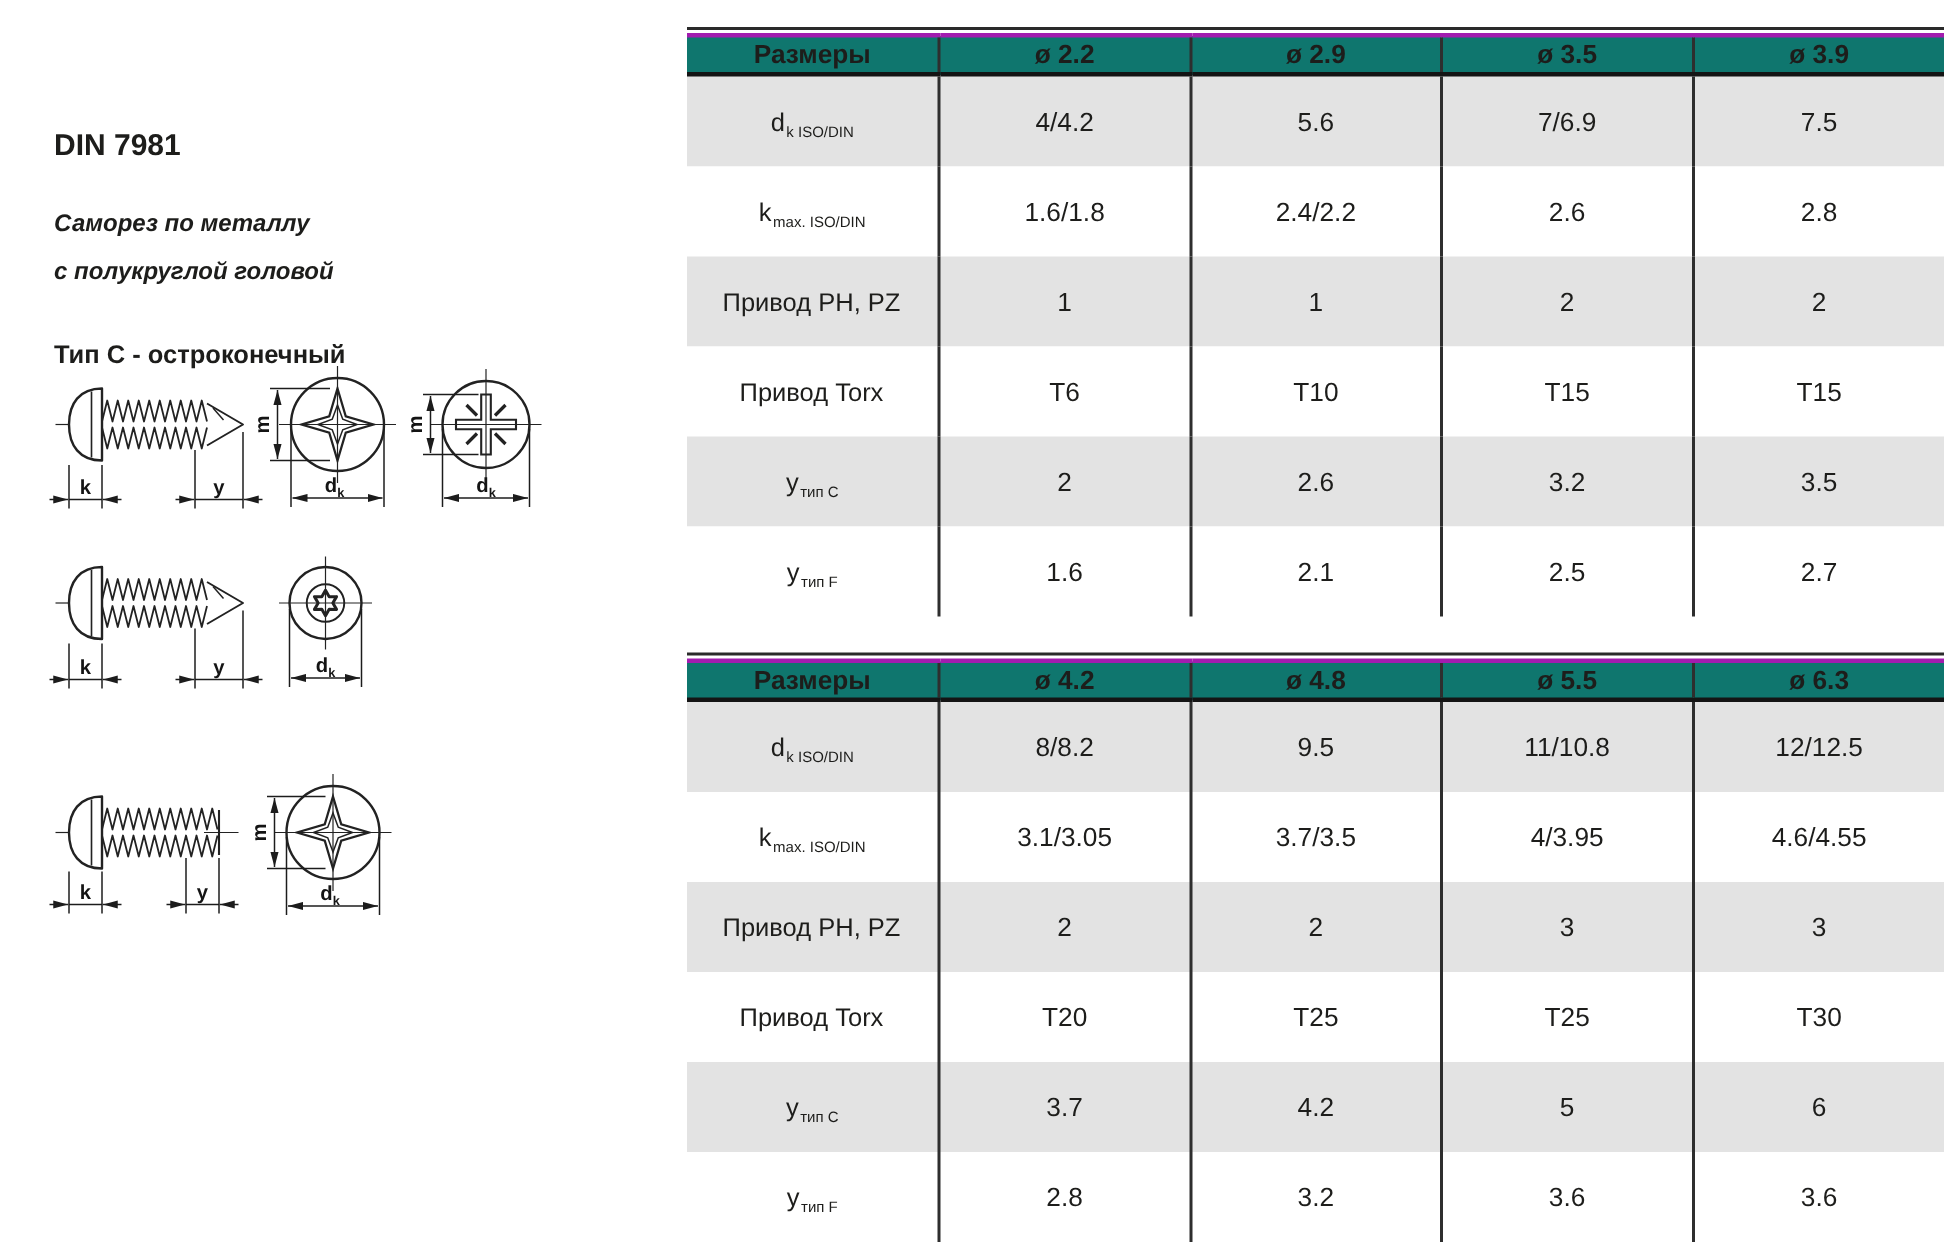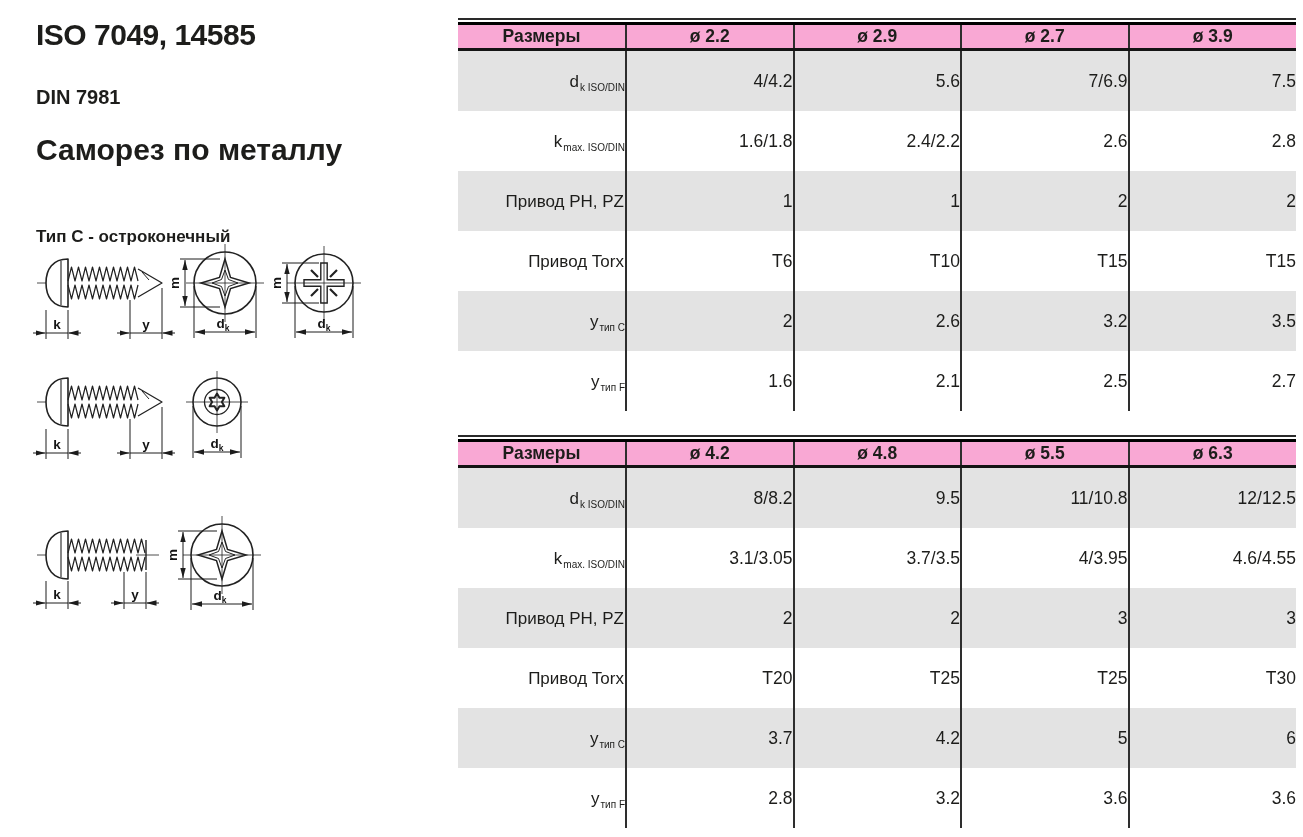--- a/index.html
+++ b/index.html
@@ -3,34 +3,34 @@
 <meta charset="utf-8">
 <style>
   html,body { margin:0; padding:0; background:#ffffff; }
   .page {
     position:relative; width:1303px; height:837px; background:#fff;
     font-family:"Liberation Sans", sans-serif; color:#1d1d1b; overflow:hidden;
   }
   .abs { position:absolute;margin-top:24px; }
   .doc-title { left:36px; top:18px; font-size:30px; font-weight:700; letter-spacing:-0.5px; }
   .doc-din   { left:36px; top:62px; font-size:20px; font-weight:700; }
-  .doc-desc  { left:36px; top:110px; font-size:30px; font-weight:700; line-height:32px; }
+  .doc-desc  { left:36px; top:110px; font-size:16px; font-weight:700; line-height:32px;font-style:italic; }
   .type-label{ font-size:17px; font-weight:700; }
 
   
   .tablewrap { position:absolute; left:458px; width:838px; border-top:2px solid #2a2a2a; padding-top:2px; background:#fff; }
   table { width:100%; border-collapse:collapse; table-layout:fixed; }
   col.c0 { width:168px; }
   th {
-    background:#f9a8d4; border-top:3px solid #000000; border-bottom:3px solid #141414;
+    background:#0f766e; border-top:3px solid #a21caf; border-bottom:3px solid #141414;
     font-size:17.5px; font-weight:700; height:23px; padding:0; text-align:center;
   }
   th, td { border-right:2px solid #2e2e2e; }
   th:last-child, td:last-child { border-right:none; }
-  tbody td { height:60px; text-align:right; font-size:17.5px; padding:0; background:#fff; }
+  tbody td { height:60px; text-align:center; font-size:17.5px; padding:0; background:#fff; }
   tr.alt td { background:#e3e3e3; }
   .lm { font-size:17px; }
   .ls { font-size:10px; position:relative; bottom:-4px; margin-left:1px; white-space:nowrap; }
 
   
   svg.draw { position:absolute; overflow:visible; }
   .geo  { fill:none; stroke:#222222; }
   .dim  { stroke:#1c1c1c; stroke-width:1; fill:none; }
   .dimtxt { font:700 13.5px "Liberation Sans", sans-serif; fill:#141414; stroke:none; text-anchor:middle; }
   .dksub { font-size:8.5px; }
@@ -85,24 +85,24 @@
       <g id="headTX" class="geo">
         <circle r="24" stroke-width="1.6" fill="#fff"></circle>
         <line x1="-31" y1="0" x2="31" y2="0" stroke-width="0.8"></line>
         <line x1="0" y1="-31" x2="0" y2="31" stroke-width="0.8"></line>
         <circle r="12.5" stroke-width="1.3"></circle>
         <polygon stroke-width="2" stroke-linejoin="round" points="0,-8.5 2.45,-4.24 7.36,-4.25 4.9,0 7.36,4.25 2.45,4.24 0,8.5 -2.45,4.24 -7.36,4.25 -4.9,0 -7.36,-4.25 -2.45,-4.24"></polygon>
       </g>
     </defs>
   </svg>
 
-  <h1 class="abs doc-title" style="margin:0;">ISO 7049, 14585</h1>
   <div class="abs doc-din">DIN 7981</div>
   <div class="abs doc-desc">
     <div>Саморез по металлу</div>
+    <div>с полукруглой головой</div>
   </div>
   <div class="abs type-label" style="left:36px; top:203px;text-align:right;">Тип C - остроконечный</div>
 
   <svg class="draw" style="left:28px; top:238px;" width="345" height="108" viewBox="0 0 345 108">
     <use href="#screwC"></use>
     <g class="dim">
       <line x1="18" y1="72" x2="18" y2="101"></line>
       <line x1="40" y1="72" x2="40" y2="101"></line>
       <line x1="18" y1="95" x2="40" y2="95"></line>
       <line x1="5" y1="95" x2="17.5" y2="95" marker-end="url(#ar)"></line>
@@ -212,21 +212,21 @@
           <col>
           <col>
           <col>
           <col>
         </colgroup>
       <thead>
         <tr>
           <th>Размеры</th>
           <th>ø 2.2</th>
           <th>ø 2.9</th>
-          <th>ø 2.7</th>
+          <th>ø 3.5</th>
           <th>ø 3.9</th>
         </tr>
       </thead>
       <tbody>
         <tr class="alt">
           <td class="lbl"><span class="lm">d</span><span class="ls">k ISO/DIN</span></td>
           <td>4/4.2</td>
           <td>5.6</td>
           <td>7/6.9</td>
           <td>7.5</td>

